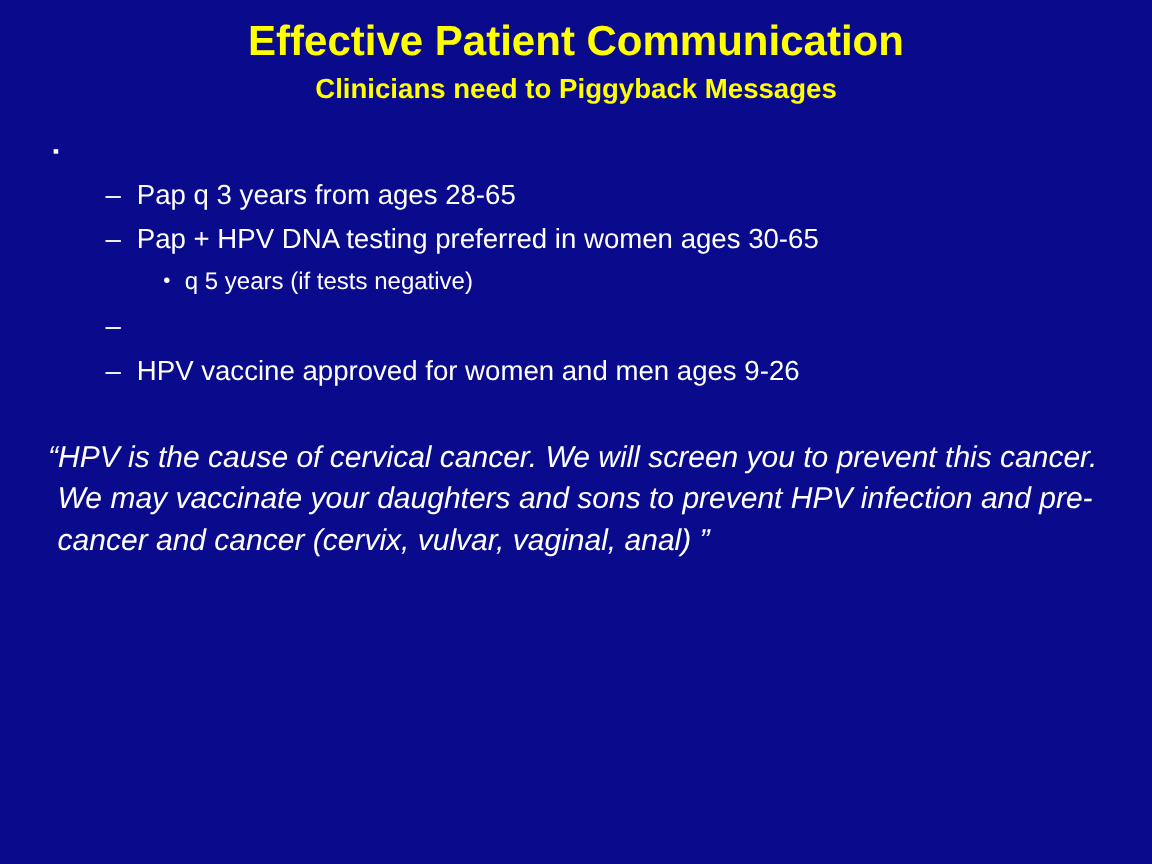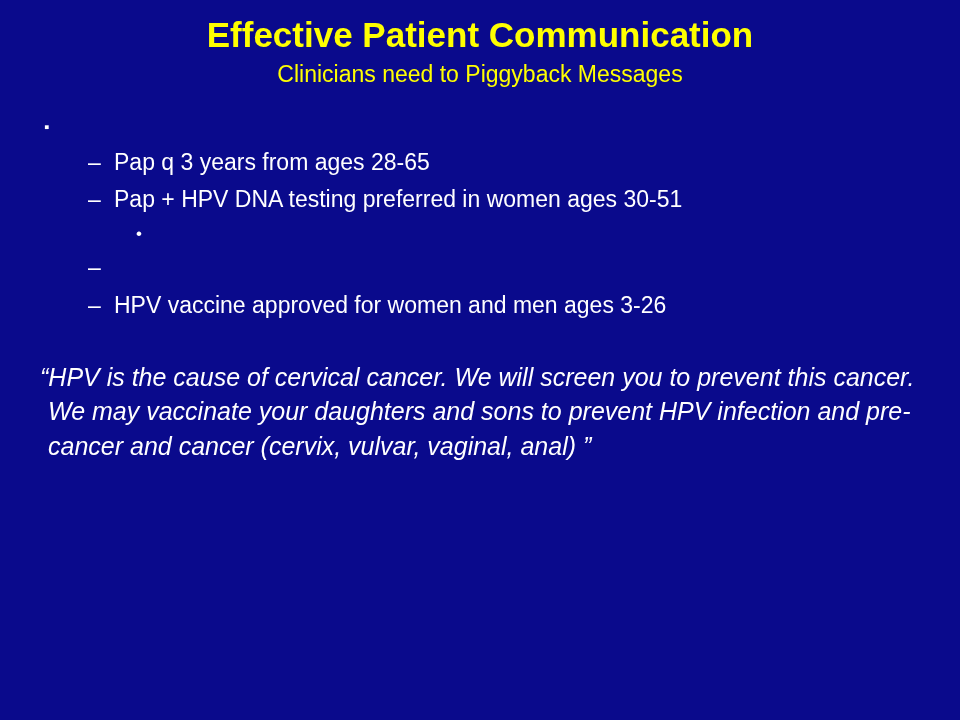--- a/index.html
+++ b/index.html
@@ -27,21 +27,21 @@
   .slide-title {
     color: #ffff00;
     font-size: 35px;
     font-weight: bold;
     line-height: 1.1;
     letter-spacing: 0px;
   }
   .slide-subtitle {
     color: #ffff00;
     font-size: 23px;
-    font-weight: normal;
+    font-weight: bold;
     line-height: 1.2;
     margin-top: 6px;
   }
   .body-block {
     margin-top: 28px;
     padding-left: 44px;
     padding-right: 30px;
   }
   .lvl1 {
     color: #ffffff;
@@ -118,33 +118,34 @@
       <span class="marker">▪</span>
     </div>
 
     <div class="lvl2">
       <span class="marker">–</span>
       <span>Pap q 3 years from ages 28-65</span>
     </div>
 
     <div class="lvl2">
       <span class="marker">–</span>
-      <span>Pap + HPV DNA testing preferred in women ages 30-51</span>
+      <span>Pap + HPV DNA testing preferred in women ages 30-65</span>
     </div>
 
     <div class="lvl3">
       <span class="marker">•</span>
+      <span>q 5 years (if tests negative)</span>
     </div>
 
     <div class="lvl2">
       <span class="marker">–</span>
     </div>
 
     <div class="lvl2">
       <span class="marker">–</span>
-      <span>HPV vaccine approved for women and men ages 3-26</span>
+      <span>HPV vaccine approved for women and men ages 9-26</span>
     </div>
 
   </div>
 
   <div class="quote-block">“HPV is the cause of cervical cancer.  We will screen you to prevent this cancer.  We may vaccinate your daughters and sons to prevent HPV infection and pre-cancer and cancer (cervix, vulvar, vaginal, anal) ”</div>
 
 </div>
 
 </body></html>

